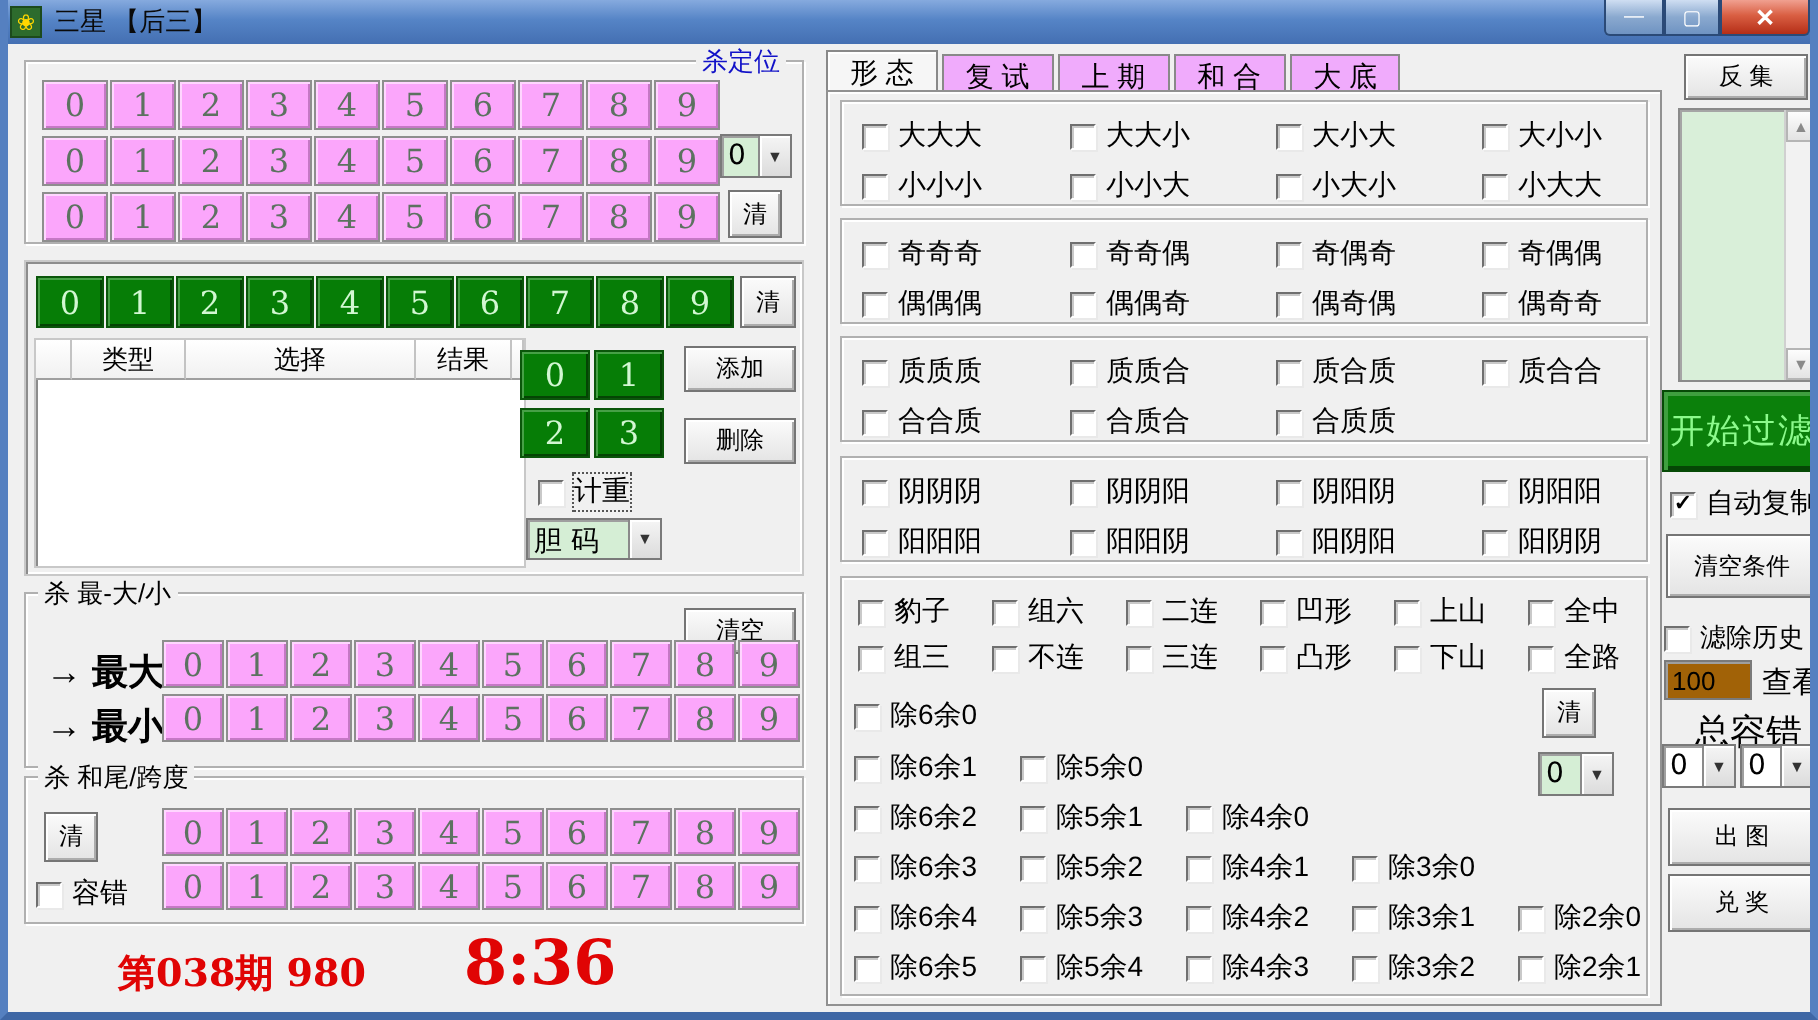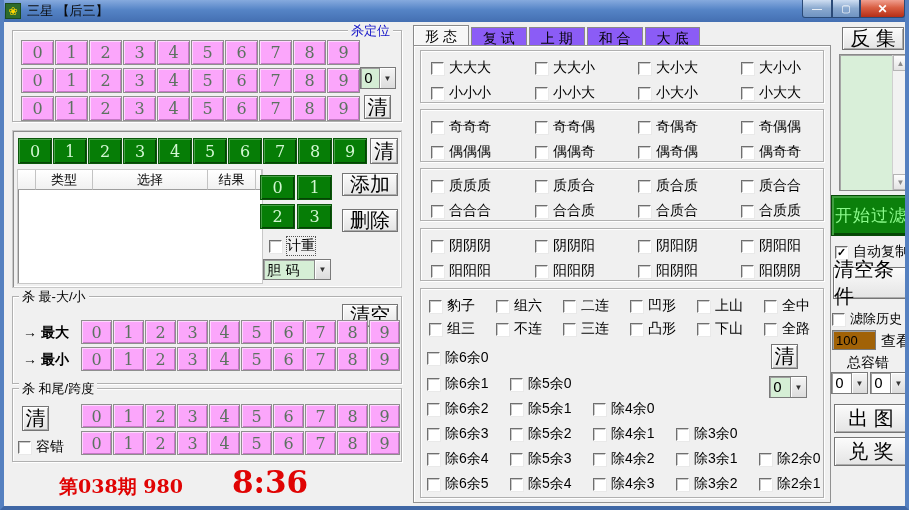--- a/index.html
+++ b/index.html
@@ -14,21 +14,21 @@
   .title-text { font-size:13px; color:#0a0a0a; }
   .winbtns { position:absolute; right:4px; top:0; display:flex; }
   .winbtn { height:18px; border:1px solid #2b4a77; border-top:none; display:flex; align-items:center; justify-content:center;
             color:#fff; font-size:10px; background:linear-gradient(#cfdef2,#8aa9cf 50%,#6f93c2); }
   .winbtn.min { width:30px; border-bottom-left-radius:3px; }
   .winbtn.max { width:28px; }
   .winbtn.close { width:45px; background:linear-gradient(#f0a090,#d95f43 45%,#b52e17); border-bottom-right-radius:3px; font-size:12px; font-weight:bold; }
   
   .btn { position:absolute; display:flex; align-items:center; justify-content:center;
          background:linear-gradient(#fbfbfb,#e4e4e4); border:1px solid #757575;
-         box-shadow:inset 1px 1px 0 #ffffff, inset -1px -1px 0 #acacac; font-size:20px; color:#000; cursor:default; }
+         box-shadow:inset 1px 1px 0 #ffffff, inset -1px -1px 0 #acacac; font-size:12px; color:#000; cursor:default; }
   .groupbox { position:absolute; border:1px solid #b0b0b0; box-shadow:1px 1px 0 #ffffff, inset 1px 1px 0 #ffffff;text-decoration:underline; }
   .gb-label { position:absolute; top:-9px; background:#f0f0f0; padding:0 3px; font-size:13px; color:#000; white-space:nowrap; }
   .sunken { box-shadow:inset 1px 1px 0 #8c8c8c, inset -1px -1px 0 #ffffff; border:1px solid #c8c8c8; }
   .numrow { position:absolute; display:flex; gap:1px; }
   .num { display:flex; align-items:center; justify-content:center; font-family:"DejaVu Serif",serif; font-size:16px; }
   .num.pink { width:33px; height:25px; background:#fba6fb; border:1px solid #8e8e8e;
               box-shadow:inset 1px 1px 0 #ffd6ff, inset -1px -1px 0 #c578c5; color:#5c7260; }
   .num.green { width:34px; height:26px; background:#067d06; border:1px solid #0a560a;
                box-shadow:inset 1px 1px 0 #46a046, inset -1px -1px 0 #044404; color:#d2f7d2; }
   .num.pink.small { width:31px; height:24px; }
@@ -37,21 +37,21 @@
            border-top:1px solid #6f6f6f; border-left:1px solid #6f6f6f; border-bottom:1px solid #fff; border-right:1px solid #fff;
            box-shadow:1px 1px 0 #e9e9e9, inset 1px 1px 0 #c9c9c9; font-size:11px; font-weight:bold; line-height:11px; text-align:center; }
   .select { position:absolute; display:flex; background:#fff; border:1px solid #7a7a7a;
             box-shadow:inset 1px 1px 0 #9f9f9f; }
   .select.greenbg { background:#d5eed5; }
   .select .val { flex:1; font-size:14px; padding:2px 3px; font-family:"DejaVu Sans",sans-serif; }
   .select .arrowbtn { width:16px; display:flex; align-items:center; justify-content:center; font-size:8px; color:#333;
             background:linear-gradient(#f5f5f5,#dcdcdc); border-left:1px solid #8a8a8a; box-shadow:inset 1px 1px 0 #fff; }
   
   .tabstrip { position:absolute; left:409px; top:25px; display:flex; align-items:flex-end; height:21px; }
-  .tab { padding:2px 11px 3px 11px; font-size:14px; border:1px solid #898989; border-bottom:none; background:#8b5cf6;
+  .tab { padding:2px 11px 3px 11px; font-size:14px; border:1px solid #898989; border-bottom:none; background:#f0abfc;
          margin-right:2px; height:19px; }
   .tab.active { background:#f6f6f6; height:21px; font-weight:normal; box-shadow:inset 1px 1px 0 #fff; }
   .tabpanel { position:absolute; left:409px; top:45px; width:418px; height:458px; background:#f0f0f0;
               border:1px solid #919191; box-shadow:inset 1px 1px 0 #ffffff; }
   .patgroup { position:absolute; left:6px; width:404px; height:53px; border:1px solid #b0b0b0;
               box-shadow:1px 1px 0 #fff, inset 1px 1px 0 #fff;
               display:grid; grid-template-columns:104px 103px 103px 94px; padding:8px 0 0 10px; row-gap:7px; }
   .patgroup .cb { position:static; }
   .shaperow { display:flex; gap:0; }
   .shaperow .cb { position:static; width:67px; }
@@ -60,21 +60,21 @@
   .statusline { position:absolute; left:0; top:468px; width:405px; color:#e00404; font-family:"DejaVu Serif",serif; font-weight:bold; }
   .listbox { position:absolute; left:835px; top:54px; width:70px; height:137px; background:#d9efd9;
              border:1px solid #8a8a8a; box-shadow:inset 1px 1px 0 #a5a5a5; display:flex; }
   .listbox .space { flex:1; }
   .scrollbar { width:16px; background:#f2f2f2; border-left:1px solid #d0d0d0; display:flex; flex-direction:column; justify-content:space-between; }
   .scrollbtn { height:16px; display:flex; align-items:center; justify-content:center; font-size:8px; color:#8a8a8a;
                background:linear-gradient(#fdfdfd,#e3e3e3); border:1px solid #b5b5b5; }
   .startfilter { position:absolute; left:827px; top:195px; width:80px; height:41px; background:#0b800b;
                  border:1px solid #064a06; box-shadow:inset 2px 2px 0 #3f9f3f, inset -2px -2px 0 #054705;
                  display:flex; align-items:center; justify-content:center; color:#8cfa8c; font-size:17px; letter-spacing:1px; }
-  .lbl { position:absolute; font-size:14px; color:#000; white-space:nowrap; }
+  .lbl { position:absolute; font-size:18px; color:#000; white-space:nowrap; }
   input.textbox { position:absolute; border:1px solid #7a7a7a; box-shadow:inset 1px 1px 0 #9f9f9f; font-size:13px; padding:1px 3px;
                   font-family:"Liberation Sans",sans-serif; background:#a16207; }
   .tbl-headrow { display:flex; height:20px; }
   .th { background:linear-gradient(#ffffff,#f1f1f1); border-right:1px solid #c3c3c3; border-bottom:1px solid #9f9f9f;
         font-size:13px; display:flex; align-items:center; justify-content:center; }
   .th:nth-child(1){ width:18px; } .th:nth-child(2){ width:57px; } .th:nth-child(3){ width:115px; }
   .th:nth-child(4){ width:48px; } .th:nth-child(5){ flex:1; }
   .focusdotted { outline:1px dotted #555; }
 </style>
 </head>
@@ -367,24 +367,20 @@
         <label class="cb">
           <span class="cbbox"></span>
           <span>质合质</span>
         </label>
         <label class="cb">
           <span class="cbbox"></span>
           <span>质合合</span>
         </label>
         <label class="cb">
           <span class="cbbox"></span>
-          <span>合合合</span>
-        </label>
-        <label class="cb">
-          <span class="cbbox"></span>
           <span>合合质</span>
         </label>
         <label class="cb">
           <span class="cbbox"></span>
           <span>合质合</span>
         </label>
         <label class="cb">
           <span class="cbbox"></span>
           <span>合质质</span>
         </label>

